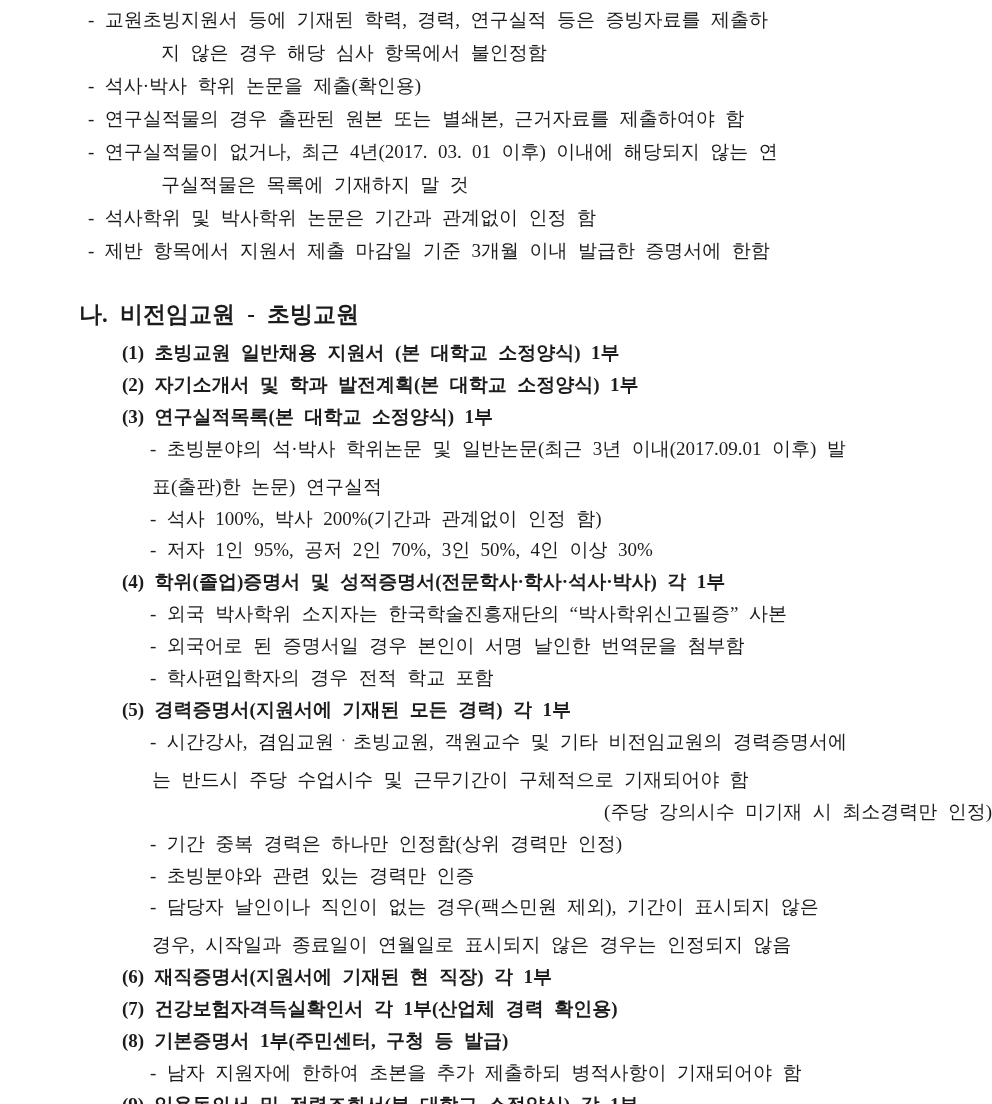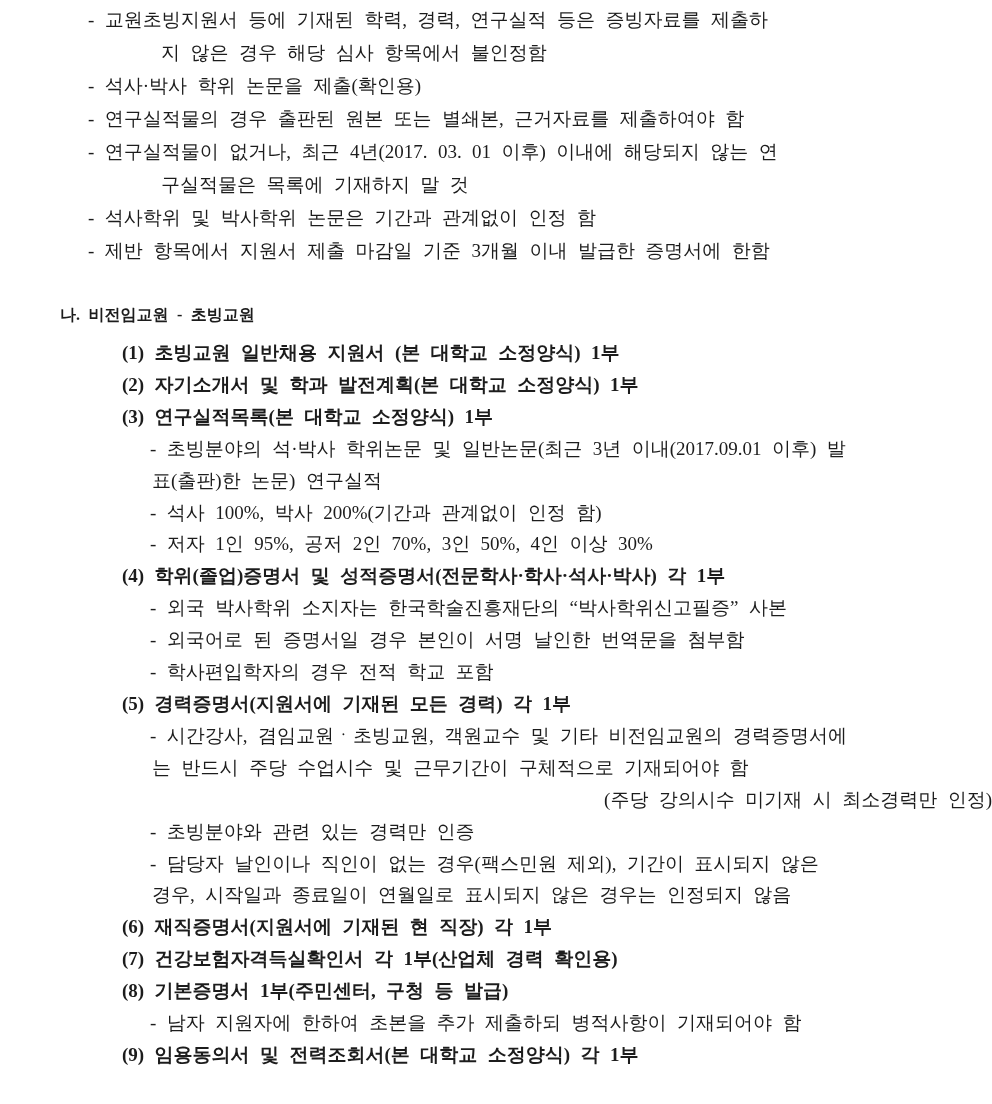--- a/index.html
+++ b/index.html
@@ -19,32 +19,32 @@
   }
   .ln {
     font-size: 19px;
     line-height: 33px;
     white-space: nowrap;
     word-spacing: 0.30em;
   }
   .intro .dash { padding-left: 88px; }
   .intro .cont { padding-left: 161px; }
   .heading {
-    font-size: 16px;
+    font-size: 23px;
     font-weight: bold;
     line-height: 34px;
     margin: 31px 16px 5px 0;
-    padding-left: 60px;
+    padding-left: 79px;
     word-spacing: 0.28em;
     white-space: nowrap;
   }
   .items .ln { line-height: 31.9px; }
   .item     { padding-left: 122px; font-weight: bold; }
   .sub      { padding-left: 150px; }
-  .subcont  { padding-left: 152px; }
+  .subcont  { padding-left: 152px; margin-top: 6px; }
   .subparen { padding-left: 160px; text-align: right; }
 </style>
 </head>
 <body style="color: rgb(28, 28, 28); background: rgb(255, 255, 255);">
 
 <div class="doc">
 
   <div class="intro">
     <div class="ln dash">- 교원초빙지원서 등에 기재된 학력, 경력, 연구실적 등은 증빙자료를 제출하</div>
     <div class="ln cont">지 않은 경우 해당 심사 항목에서 불인정함</div>
@@ -67,20 +67,21 @@
     <div class="ln sub">- 석사 100%, 박사 200%(기간과 관계없이 인정 함)</div>
     <div class="ln sub">- 저자 1인 95%, 공저 2인 70%, 3인 50%, 4인 이상 30%</div>
     <div class="ln item">(4) 학위(졸업)증명서 및 성적증명서(전문학사·학사·석사·박사) 각 1부</div>
     <div class="ln sub">- 외국 박사학위 소지자는 한국학술진흥재단의 “박사학위신고필증” 사본</div>
     <div class="ln sub">- 외국어로 된 증명서일 경우 본인이 서명 날인한 번역문을 첨부함</div>
     <div class="ln sub">- 학사편입학자의 경우 전적 학교 포함</div>
     <div class="ln item">(5) 경력증명서(지원서에 기재된 모든 경력) 각 1부</div>
     <div class="ln sub">- 시간강사, 겸임교원ㆍ초빙교원, 객원교수 및 기타 비전임교원의 경력증명서에</div>
     <div class="ln subcont">는 반드시 주당 수업시수 및 근무기간이 구체적으로 기재되어야 함</div>
     <div class="ln subparen">(주당 강의시수 미기재 시 최소경력만 인정)</div>
+    <div class="ln sub">- 기간 중복 경력은 하나만 인정함(상위 경력만 인정)</div>
     <div class="ln sub">- 초빙분야와 관련 있는 경력만 인증</div>
     <div class="ln sub">- 담당자 날인이나 직인이 없는 경우(팩스민원 제외), 기간이 표시되지 않은</div>
     <div class="ln subcont">경우, 시작일과 종료일이 연월일로 표시되지 않은 경우는 인정되지 않음</div>
     <div class="ln item">(6) 재직증명서(지원서에 기재된 현 직장) 각 1부</div>
     <div class="ln item">(7) 건강보험자격득실확인서 각 1부(산업체 경력 확인용)</div>
     <div class="ln item">(8) 기본증명서 1부(주민센터, 구청 등 발급)</div>
     <div class="ln sub">- 남자 지원자에 한하여 초본을 추가 제출하되 병적사항이 기재되어야 함</div>
     <div class="ln item">(9) 임용동의서 및 전력조회서(본 대학교 소정양식) 각 1부</div>
   </div>
 

